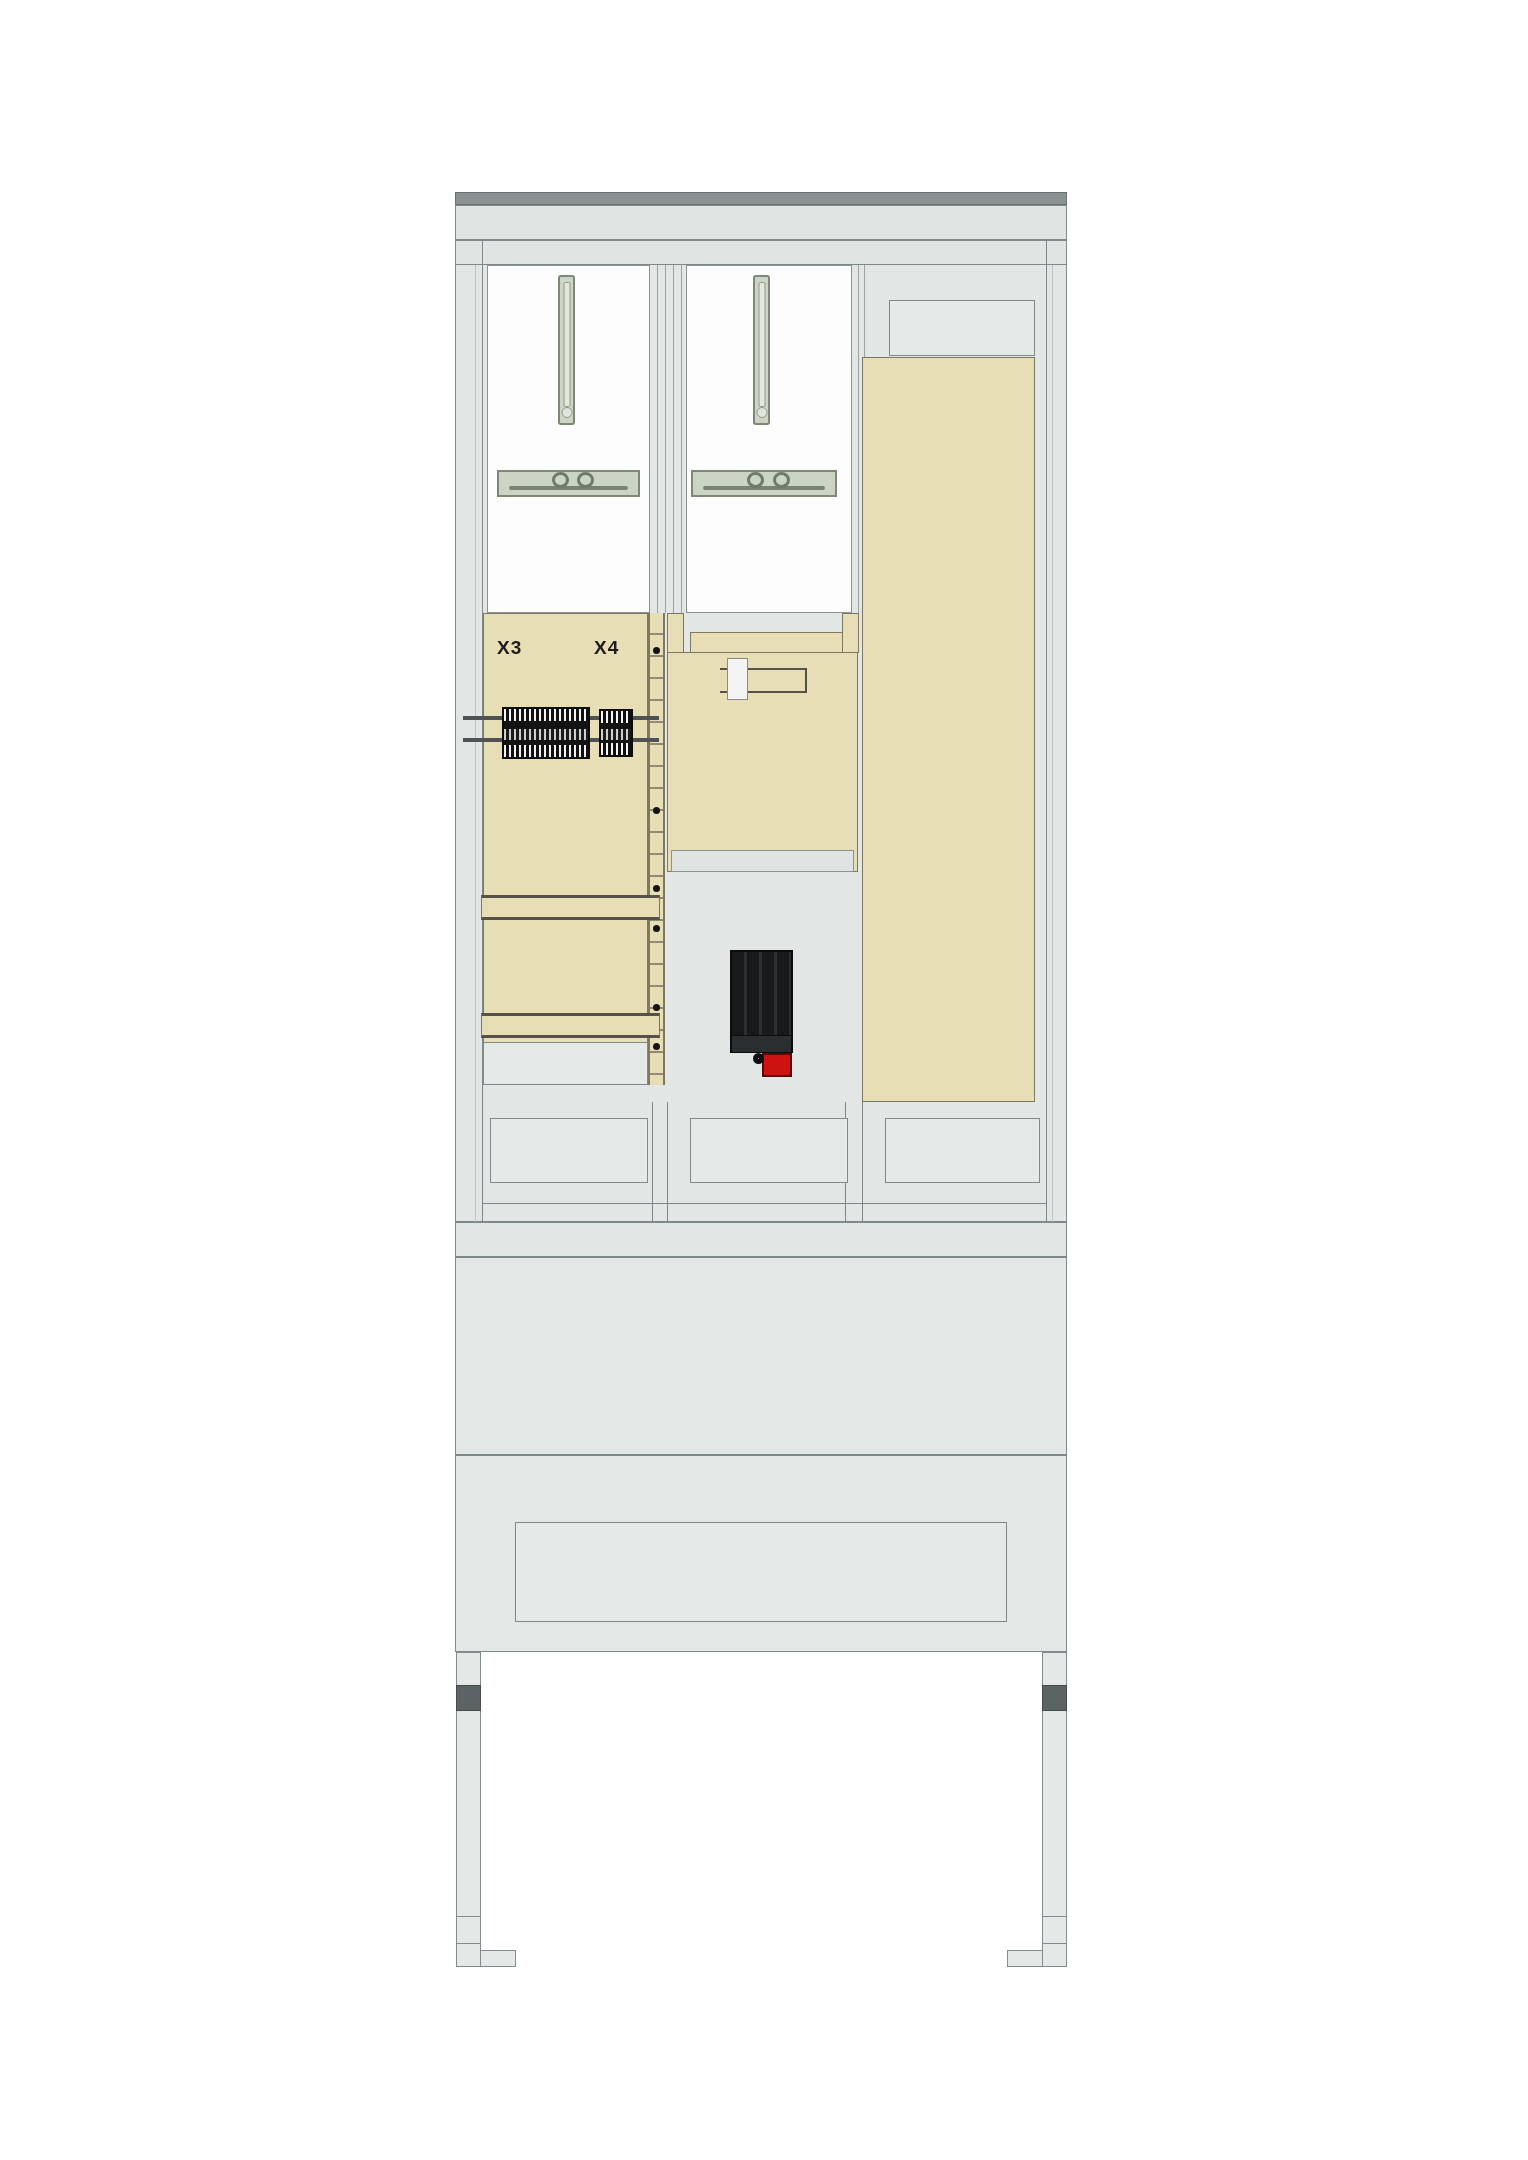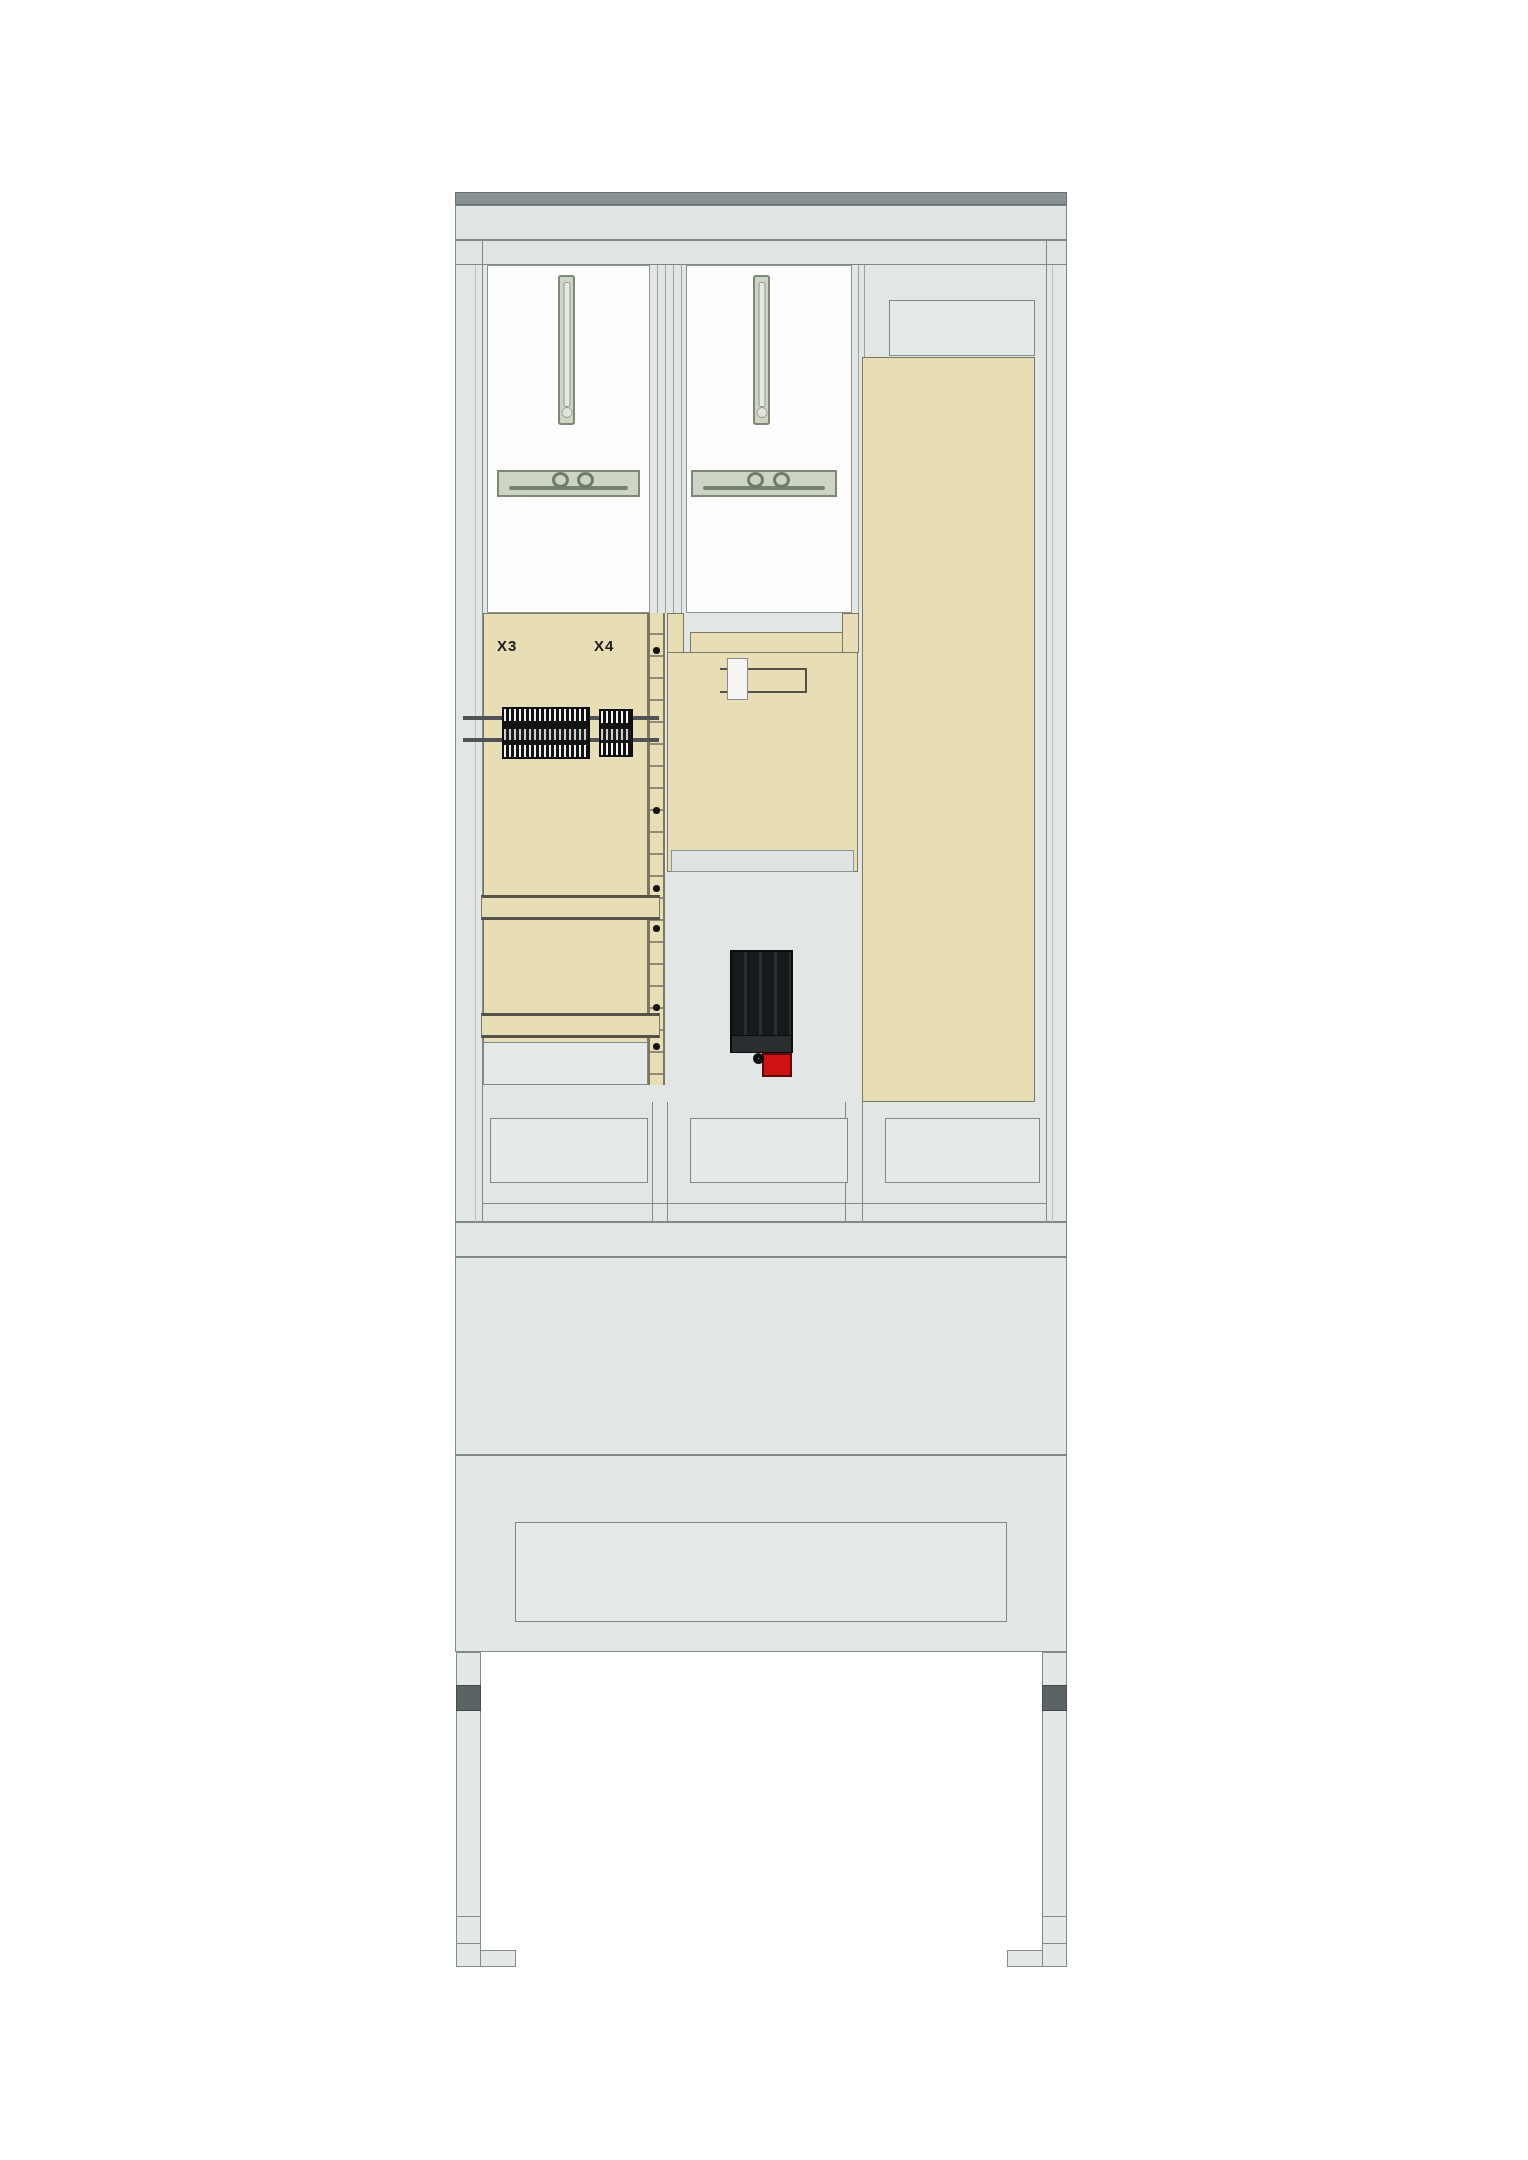--- a/index.html
+++ b/index.html
@@ -26,21 +26,21 @@
              background:#e3e9df;border:1px solid #8d9886;border-radius:2px;}
   .slot-hole{position:absolute;left:50%;transform:translateX(-50%);bottom:5px;width:9px;height:9px;
              border:1px solid #8d9886;border-radius:50%;background:#dfe5db;}
   .hookbar{background:var(--hardware);border:2px solid var(--hardware-border);}
   .hookline{position:absolute;left:7%;right:7%;bottom:5px;height:4px;background:#778271;border-radius:2px;}
   .hook{position:absolute;bottom:7px;width:11px;height:10px;border:3px solid #6f7a68;border-radius:50%;
         background:transparent;}
   .duct{background:repeating-linear-gradient(180deg,var(--beige) 0 20px,#8f8a76 20px 22px);
         border-left:2px solid var(--beige-border);border-right:2px solid var(--beige-border);}
   .dot{width:7px;height:7px;border-radius:50%;background:#131313;}
-  .lbl{color:#1c1c1c;font-weight:bold;font-size:15px;letter-spacing:1px;}
+  .lbl{color:#1c1c1c;font-weight:bold;font-size:19px;letter-spacing:1px;}
   .railbar{background:var(--beige);border:1px solid var(--beige-border);
            border-top:3px solid #55524a;border-bottom:3px solid #55524a;}
   .term{border:2px solid #0d0d0d;
         background:
           repeating-linear-gradient(90deg,#f4f4f4 0 2px,#101010 2px 5px) 0 0/100% 12px no-repeat,
           repeating-linear-gradient(90deg,#f4f4f4 0 2px,#101010 2px 5px) 0 100%/100% 12px no-repeat,
           repeating-linear-gradient(90deg,#cfcfcf 0 2px,#1b1b1b 2px 5px) 0 54%/100% 11px no-repeat,
           #131313;}
   .breaker{background:repeating-linear-gradient(90deg,#17191b 0 12px,#2c2f31 12px 15px);
            border:2px solid #0b0c0d;}

